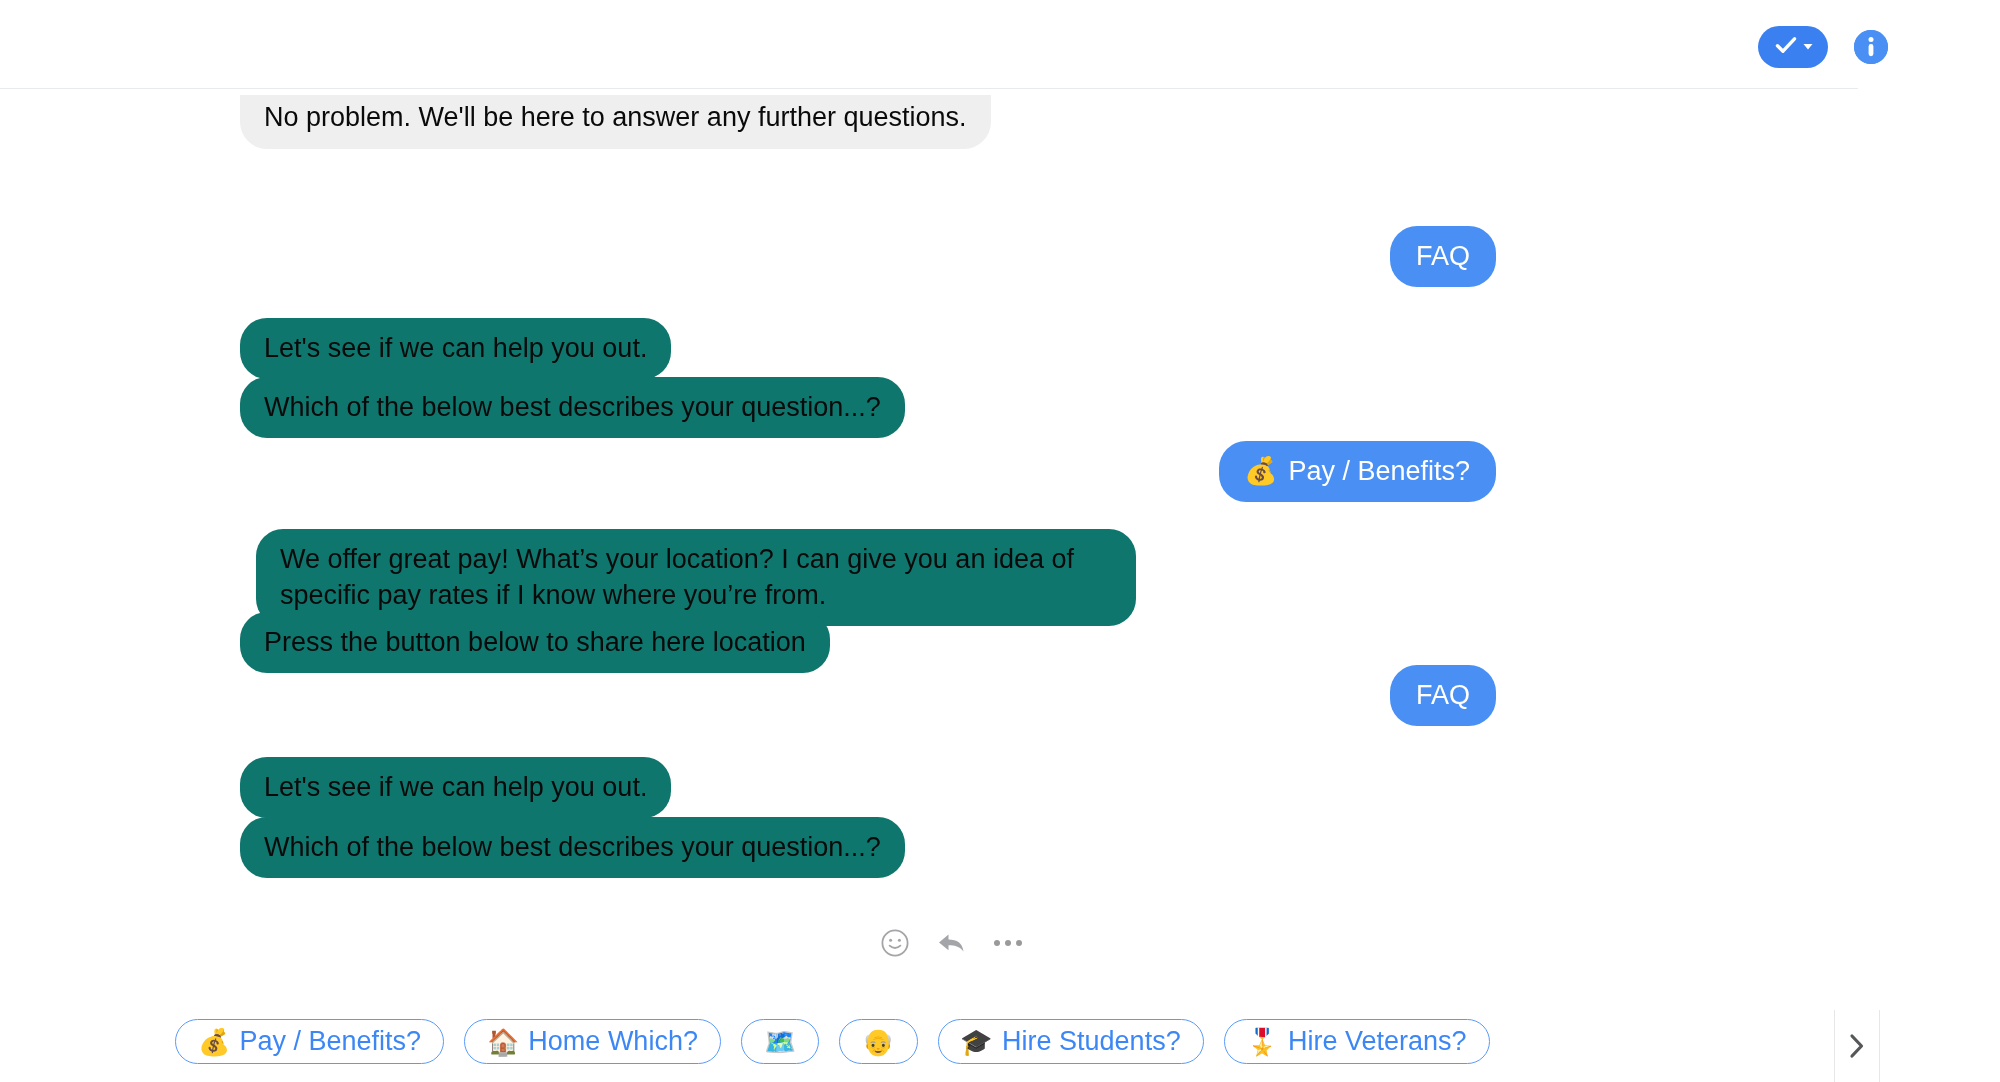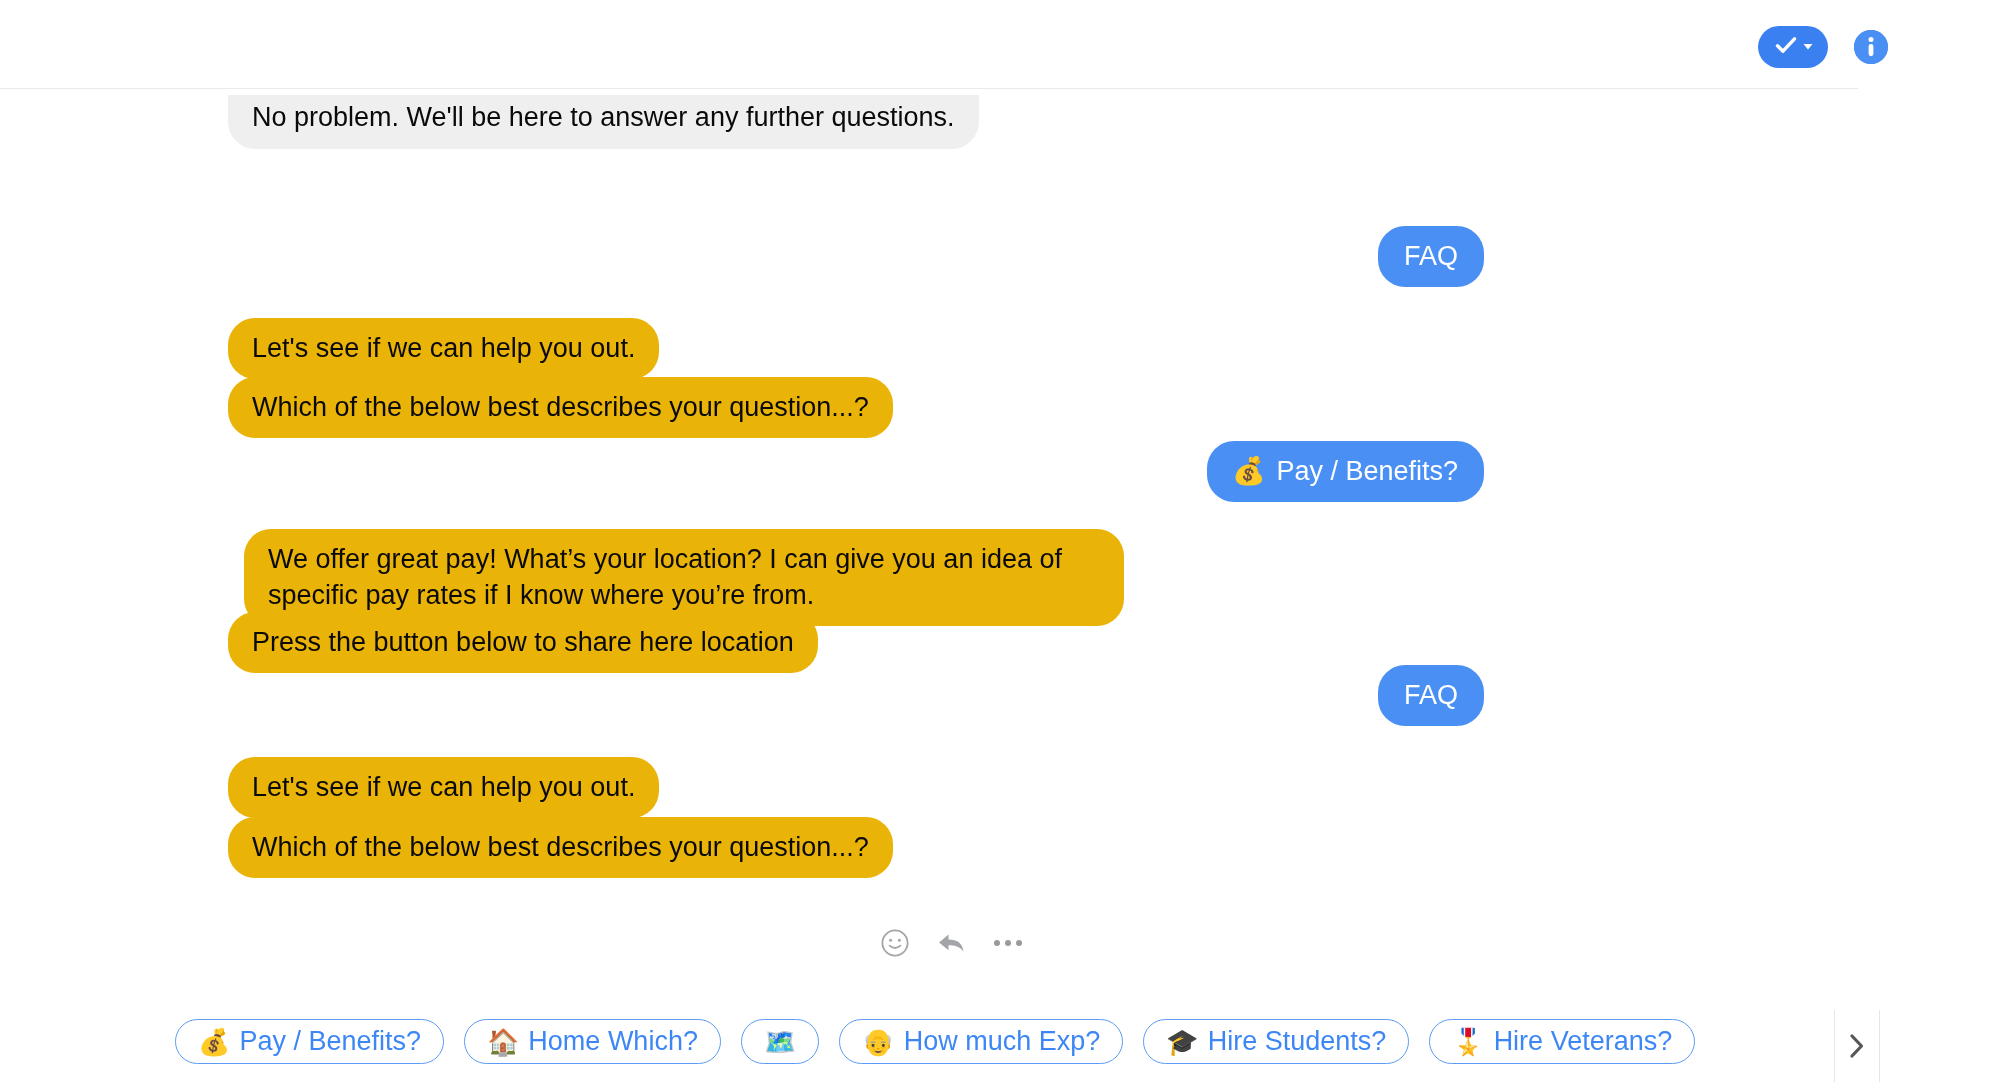--- a/index.html
+++ b/index.html
@@ -65,42 +65,42 @@
     display: flex;
     align-items: center;
     justify-content: center;
     cursor: pointer;
   }
 
   
   #thread {
     position: absolute;
     top: 89px;
-    left: 0;
+    left: 12px;
     width: 1674px;
     height: 910px;
     overflow: hidden;
   }
   .msg-row {
     position: absolute;
     display: flex;
     align-items: center;
   }
   .msg-row.incoming { left: 228px; }
   .msg-row.outgoing { right: 190px; flex-direction: row-reverse; }
 
   .bubble {
     font-size: 27px;
     line-height: 36px;
     border-radius: 27px;
     box-sizing: border-box;
     white-space: pre-wrap;
   }
   .bubble.in {
-    background: #eab308;
+    background: #0f766e;
     color: #0a0a0a;
     padding: 12px 24px 13px 24px;
   }
   .bubble.out {
     background: #4a90f4;
     color: #ffffff;
     padding: 12px 26px 13px 26px;
   }
   .bubble.wide-2line {
     max-width: 880px;
@@ -318,21 +318,20 @@
       </div>
       <div class="chip">
         <span class="emoji">🏠</span>
         <span class="label">Home Which?</span>
       </div>
       <div class="chip">
         <span class="emoji">🗺️</span>
       </div>
       <div class="chip">
         <span class="emoji">👴</span>
-        <span class="label">How much Exp?</span>
       </div>
       <div class="chip">
         <span class="emoji">🎓</span>
         <span class="label">Hire Students?</span>
       </div>
       <div class="chip">
         <span class="emoji">🎖️</span>
         <span class="label">Hire Veterans?</span>
       </div>
     </div>

